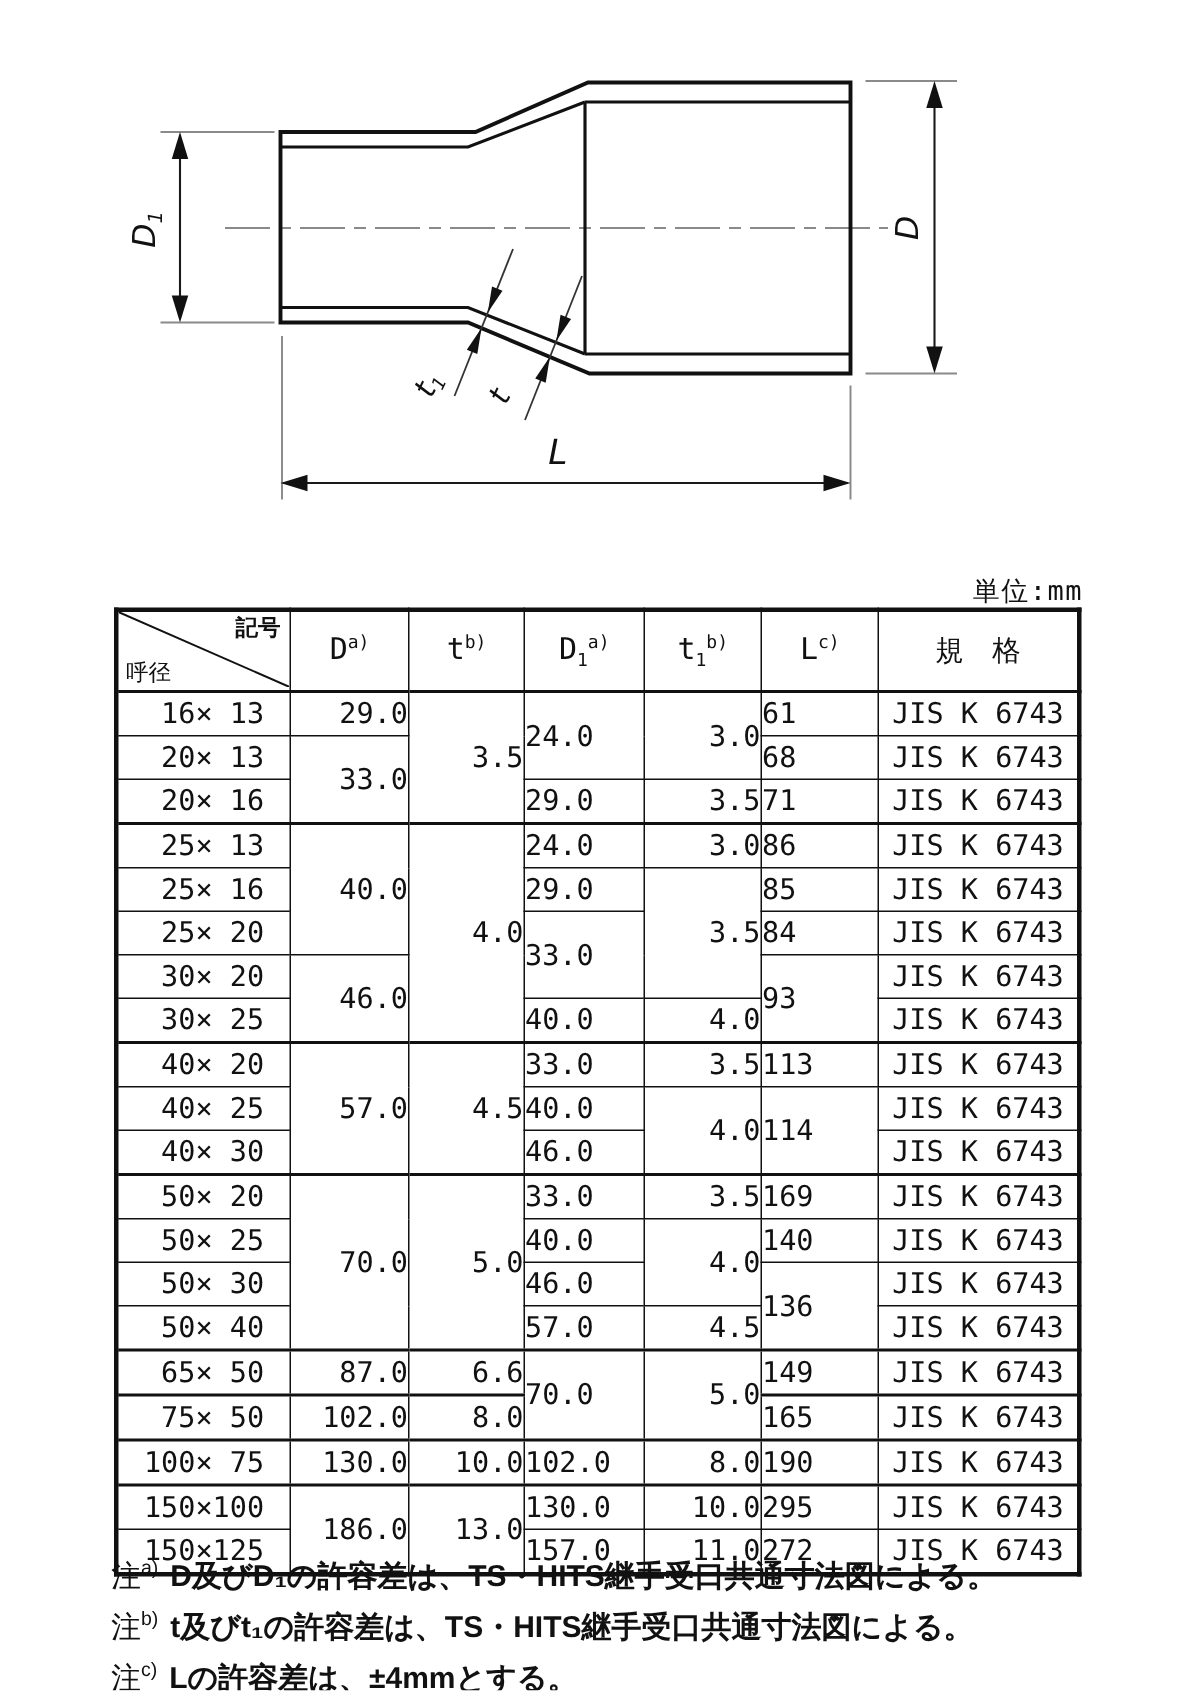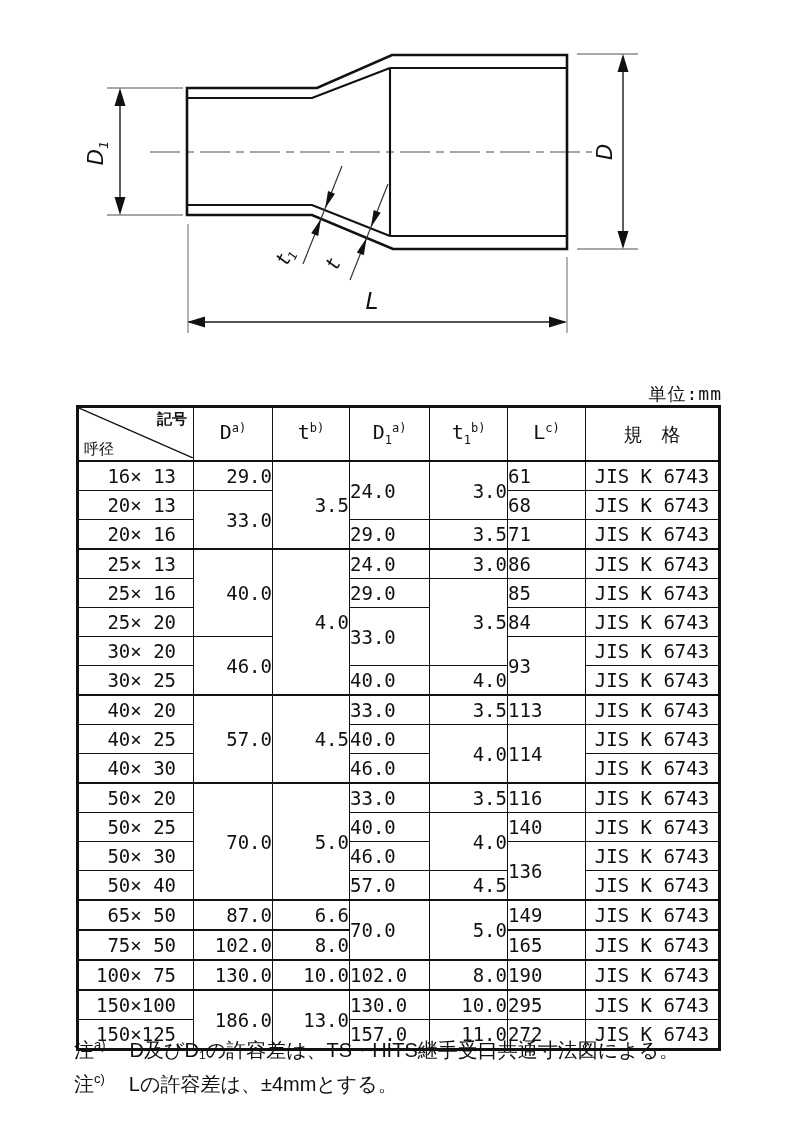--- a/index.html
+++ b/index.html
@@ -33,21 +33,21 @@
   .corner{position:relative;}
   .corner svg{position:absolute;left:0;top:0;}
   .corner .tr{position:absolute;top:3px;right:6px;font-size:15px;line-height:15px;
               font-family:"Liberation Sans",sans-serif;font-weight:bold;}
   .corner .bl{position:absolute;bottom:4px;left:5px;font-size:15px;line-height:15px;
               font-family:"Liberation Sans",sans-serif;}
   
   .notes{position:absolute;left:74px;top:1028px;}
   .note{height:34px;line-height:34px;white-space:nowrap;font-size:20px;}
   .note .n-sup{font-size:13px;vertical-align:8px;}
-  .note .n-text{margin-left:24px;}
+  .note .n-text{margin-left:8px;font-weight:bold;}
 </style>
 </head>
 <body>
 
 <div class="page">
 
   <svg class="drawing" width="800" height="360" viewBox="0 0 800 360">
 
     <path d="M150,152 H592" stroke="#8a8a8a" stroke-width="1.4" fill="none" stroke-dasharray="30 6 8 6"></path>
 
@@ -211,21 +211,21 @@
           <td class="c-label"> 40× 30</td>
           <td class="c-d1">46.0</td>
           <td class="c-std">JIS K 6743</td>
         </tr>
         <tr class="gt">
           <td class="c-label"> 50× 20</td>
           <td class="c-d" rowspan="4">70.0</td>
           <td class="c-t" rowspan="4">5.0</td>
           <td class="c-d1">33.0</td>
           <td class="c-t1">3.5</td>
-          <td class="c-l">116</td>
+          <td class="c-l">169</td>
           <td class="c-std">JIS K 6743</td>
         </tr>
         <tr>
           <td class="c-label"> 50× 25</td>
           <td class="c-d1">40.0</td>
           <td class="c-t1" rowspan="2">4.0</td>
           <td class="c-l">140</td>
           <td class="c-std">JIS K 6743</td>
         </tr>
         <tr>
@@ -282,17 +282,20 @@
           <td class="c-std">JIS K 6743</td>
         </tr>
       </tbody>
   </table>
 
   <div class="notes">
     <div class="note">
       <span class="n-mark">注</span><span class="n-sup">a)</span><span class="n-text">D及びD₁の許容差は、TS・HITS継手受口共通寸法図による。</span>
     </div>
     <div class="note">
+      <span class="n-mark">注</span><span class="n-sup">b)</span><span class="n-text">t及びt₁の許容差は、TS・HITS継手受口共通寸法図による。</span>
+    </div>
+    <div class="note">
       <span class="n-mark">注</span><span class="n-sup">c)</span><span class="n-text">Lの許容差は、±4mmとする。</span>
     </div>
   </div>
 
 </div>
 
 </body></html>

